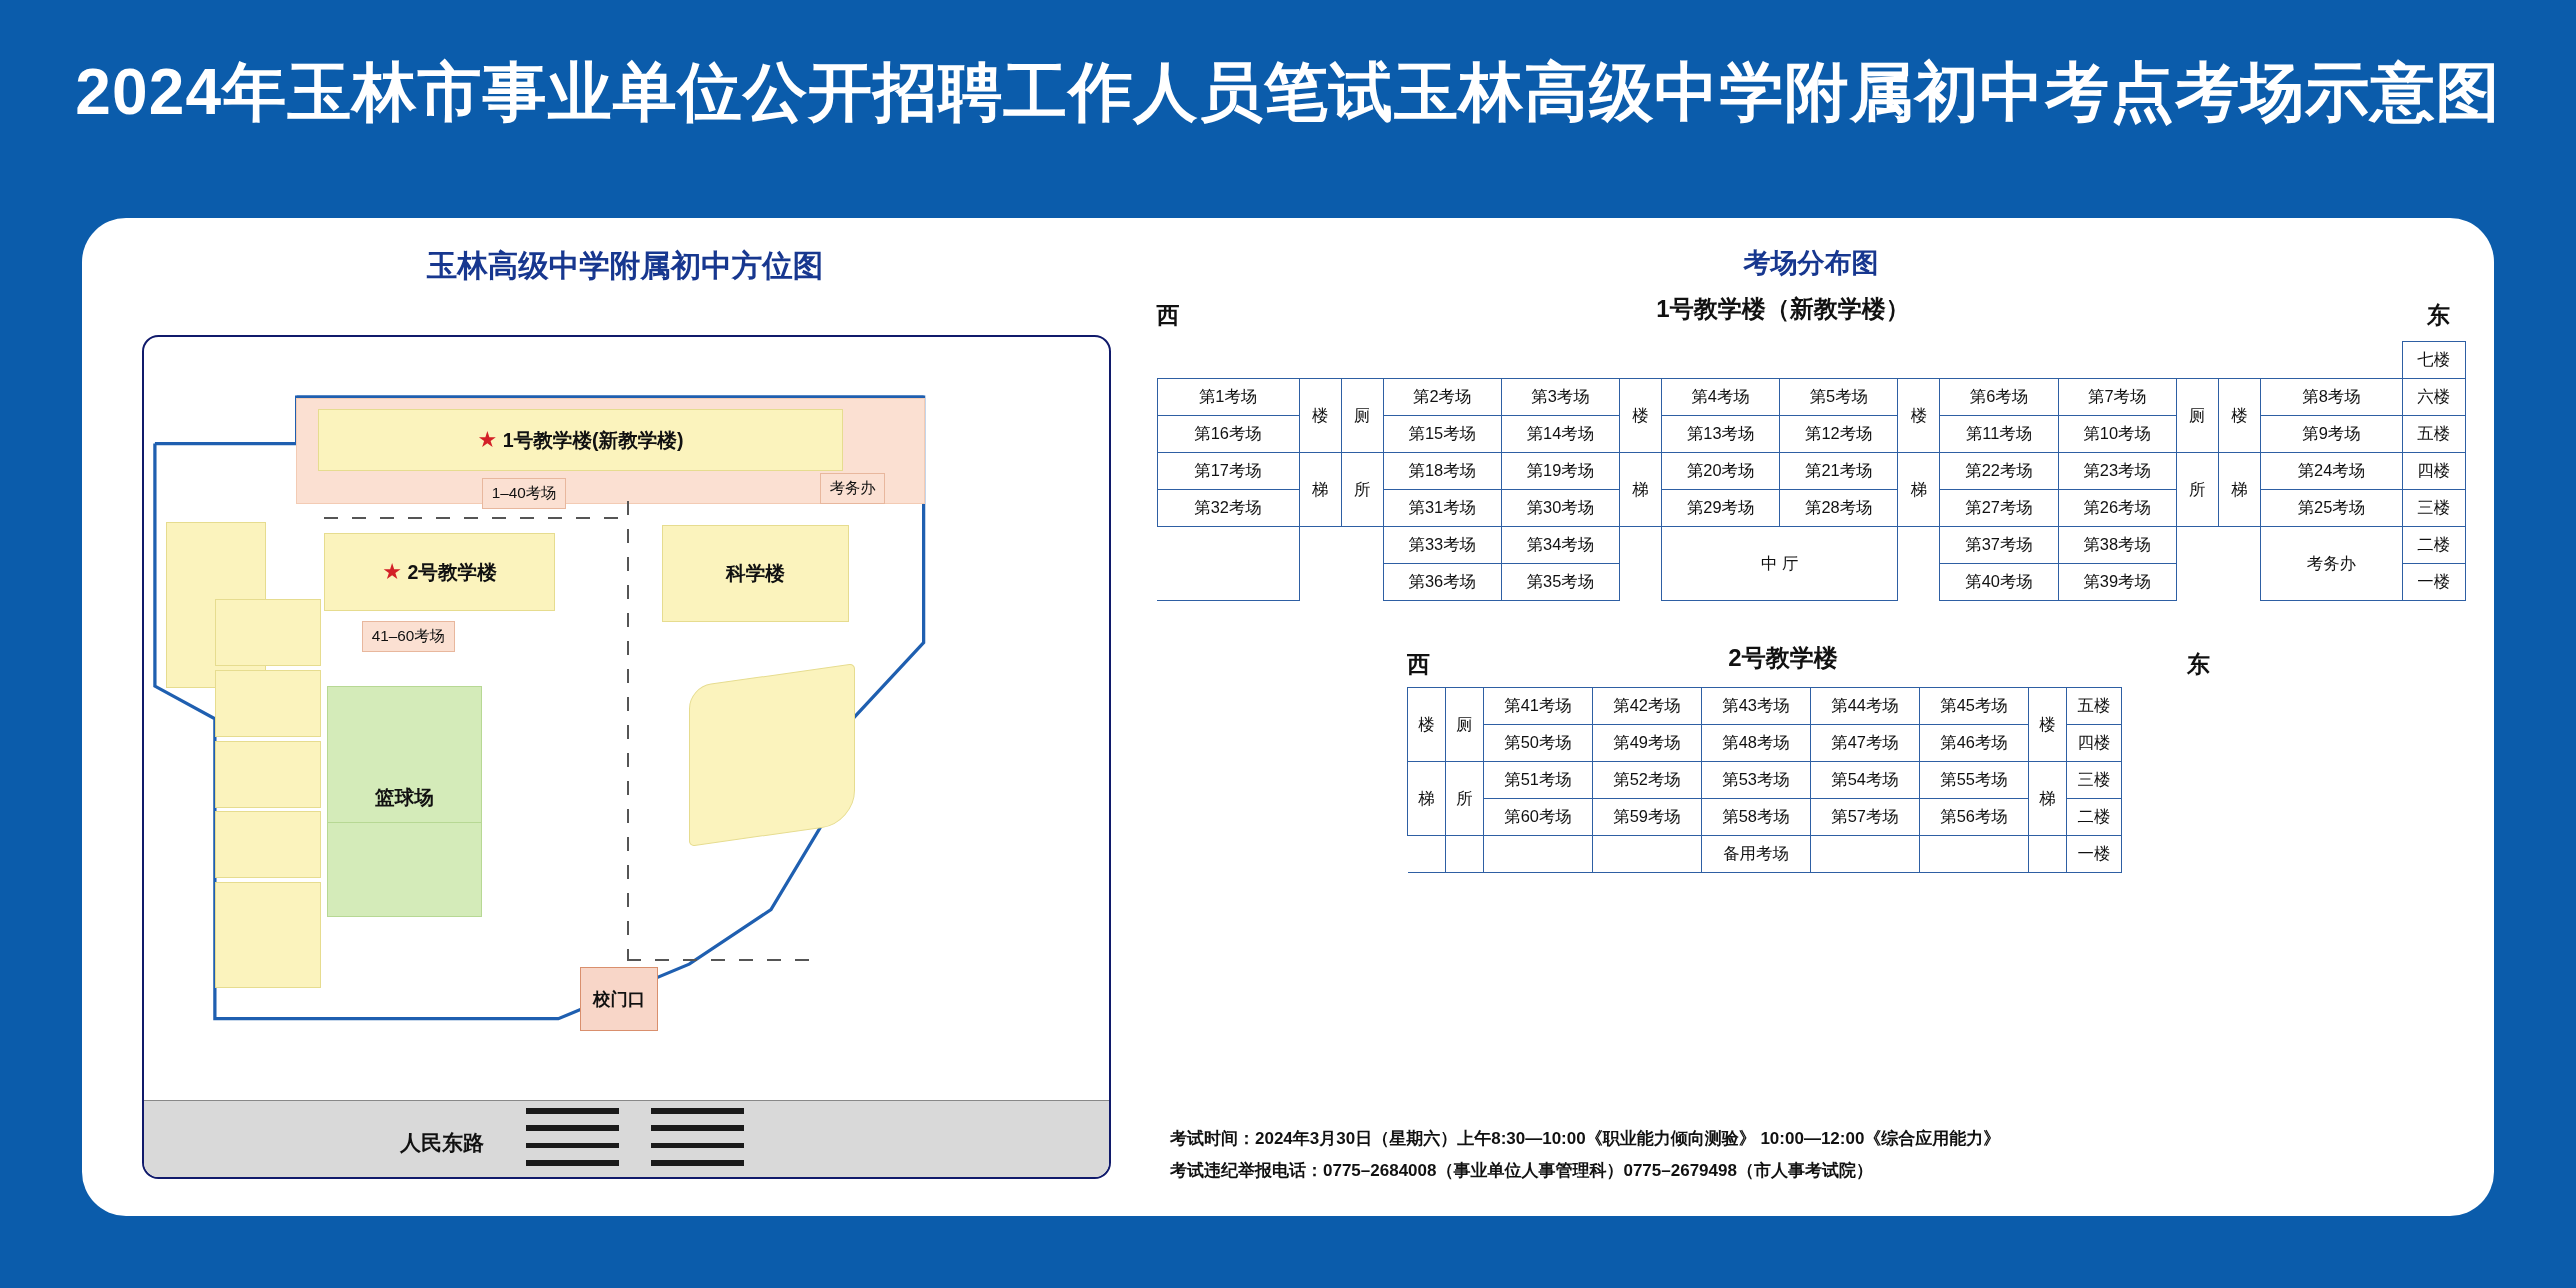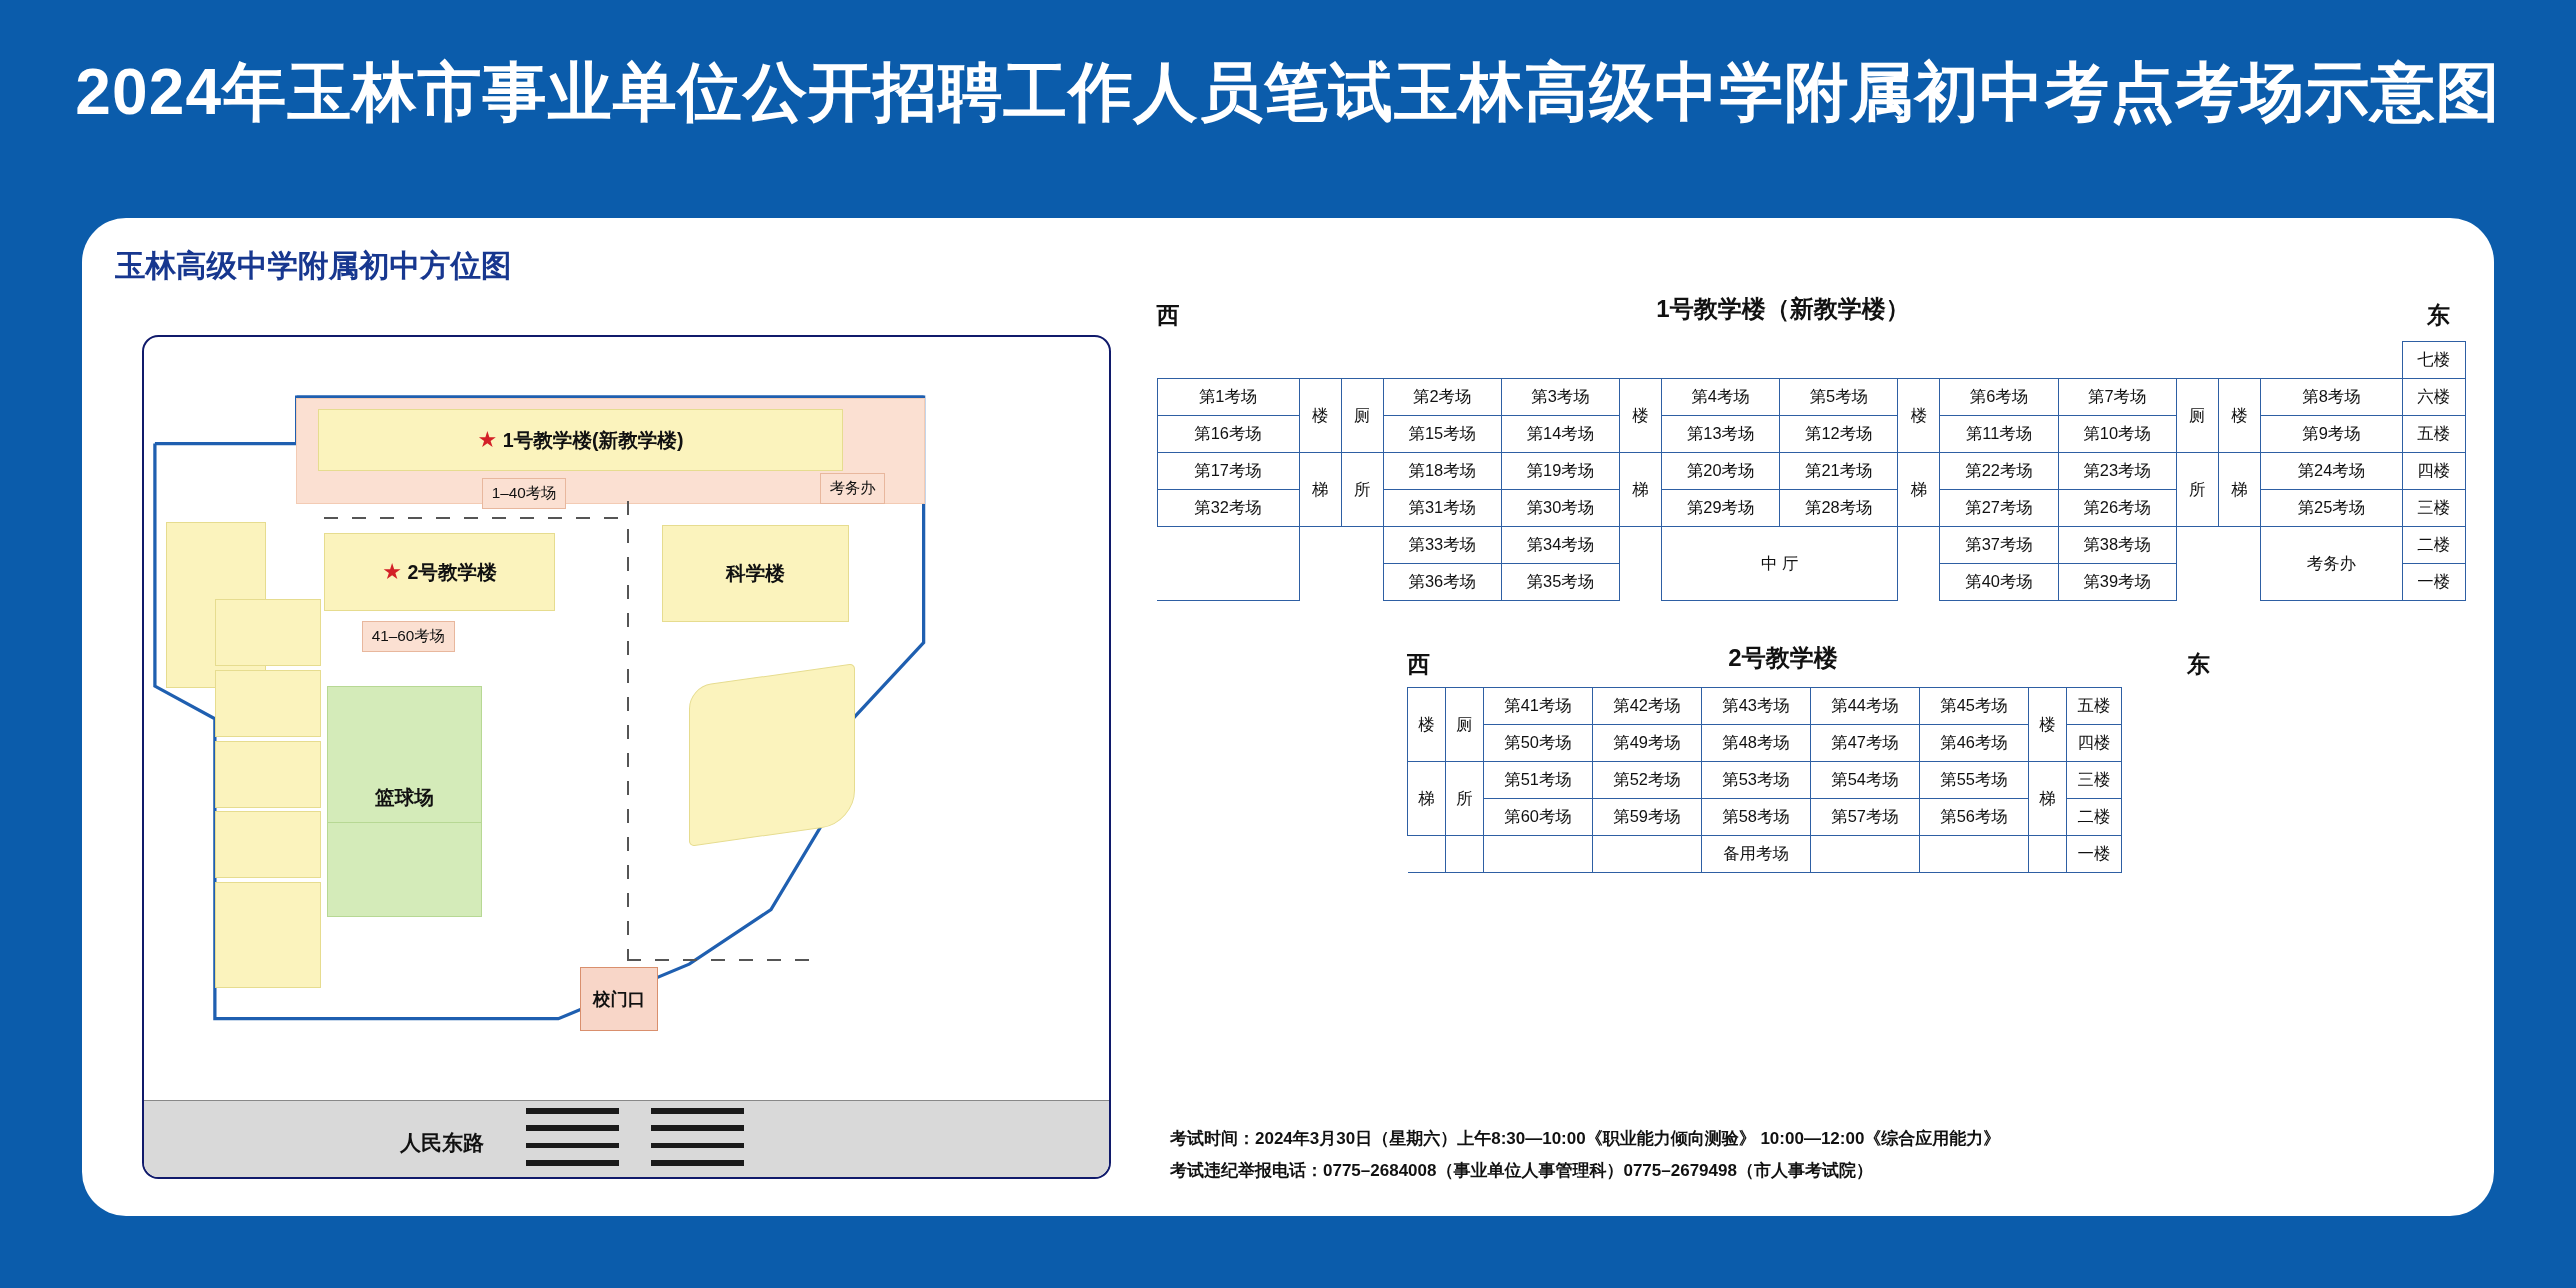--- a/index.html
+++ b/index.html
@@ -42,20 +42,21 @@
     position: absolute;
     left: 33px;
     top: 11px;
     width: 1020px;
     height: 976px;
   }
   .left-head {
     position: absolute;
     left: 0; top: 16.4px;
     width: 1020px;
+    text-align: center;
     color: #17378f;
     font-size: 30.5px;
     font-weight: bold;
     line-height: 40px;
   }
   .map-frame {
     position: absolute;
     left: 27px;
     top: 106px;
     width: 965px;
@@ -298,20 +299,21 @@
         <div class="road-band">
           <div class="crosswalk" style="left:382px;"></div>
           <div class="crosswalk" style="left:507px;"></div>
           <div class="road-label">人民东路</div>
         </div>
       </div>
     </div>
 
     <div class="right-panel">
 
+      <div class="right-head">考场分布图</div>
 
       <div class="dirlabel" style="left:5.5px; top:71px;">西</div>
       <div class="blk-title" style="left:305px; top:64px; width:654px;">1号教学楼（新教学楼）</div>
       <div class="dirlabel" style="left:1276px; top:71px;">东</div>
 
       <table class="grid" style="left:5.5px; top:112px; width:1309px;">
         <colgroup>
           <col style="width:125px">
             <col style="width:37px">
             <col style="width:37px">

